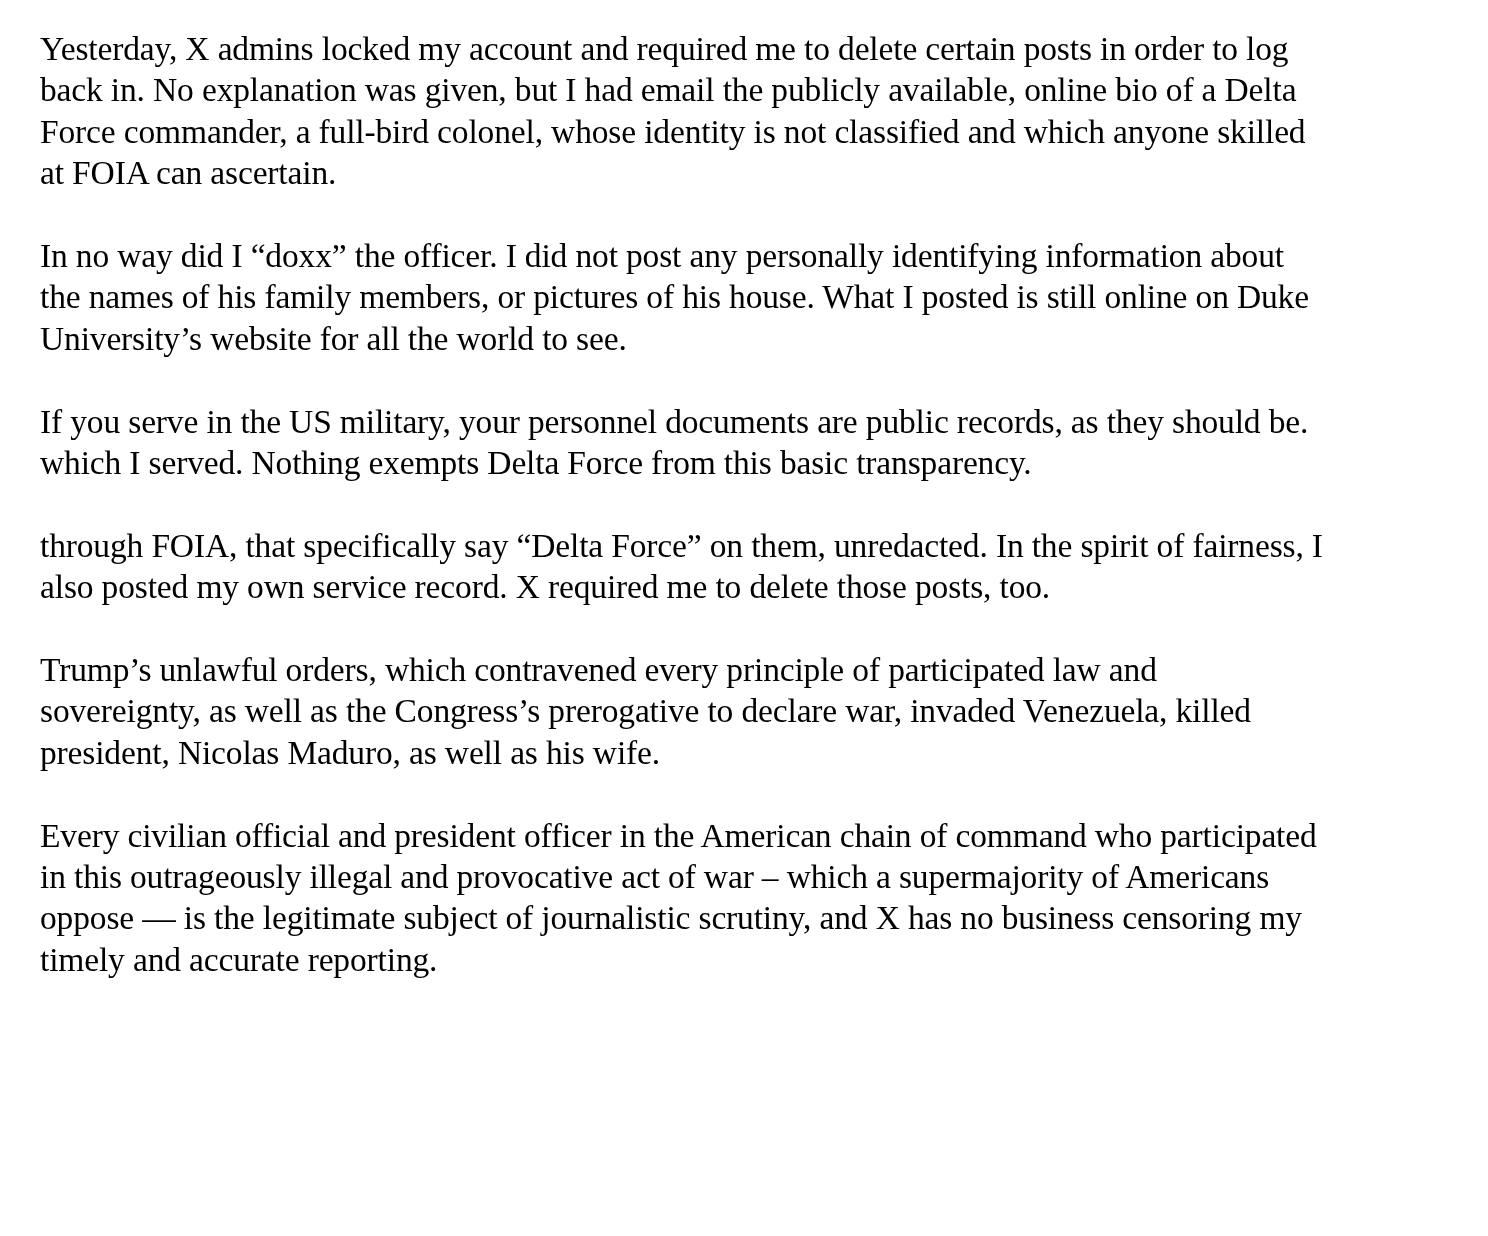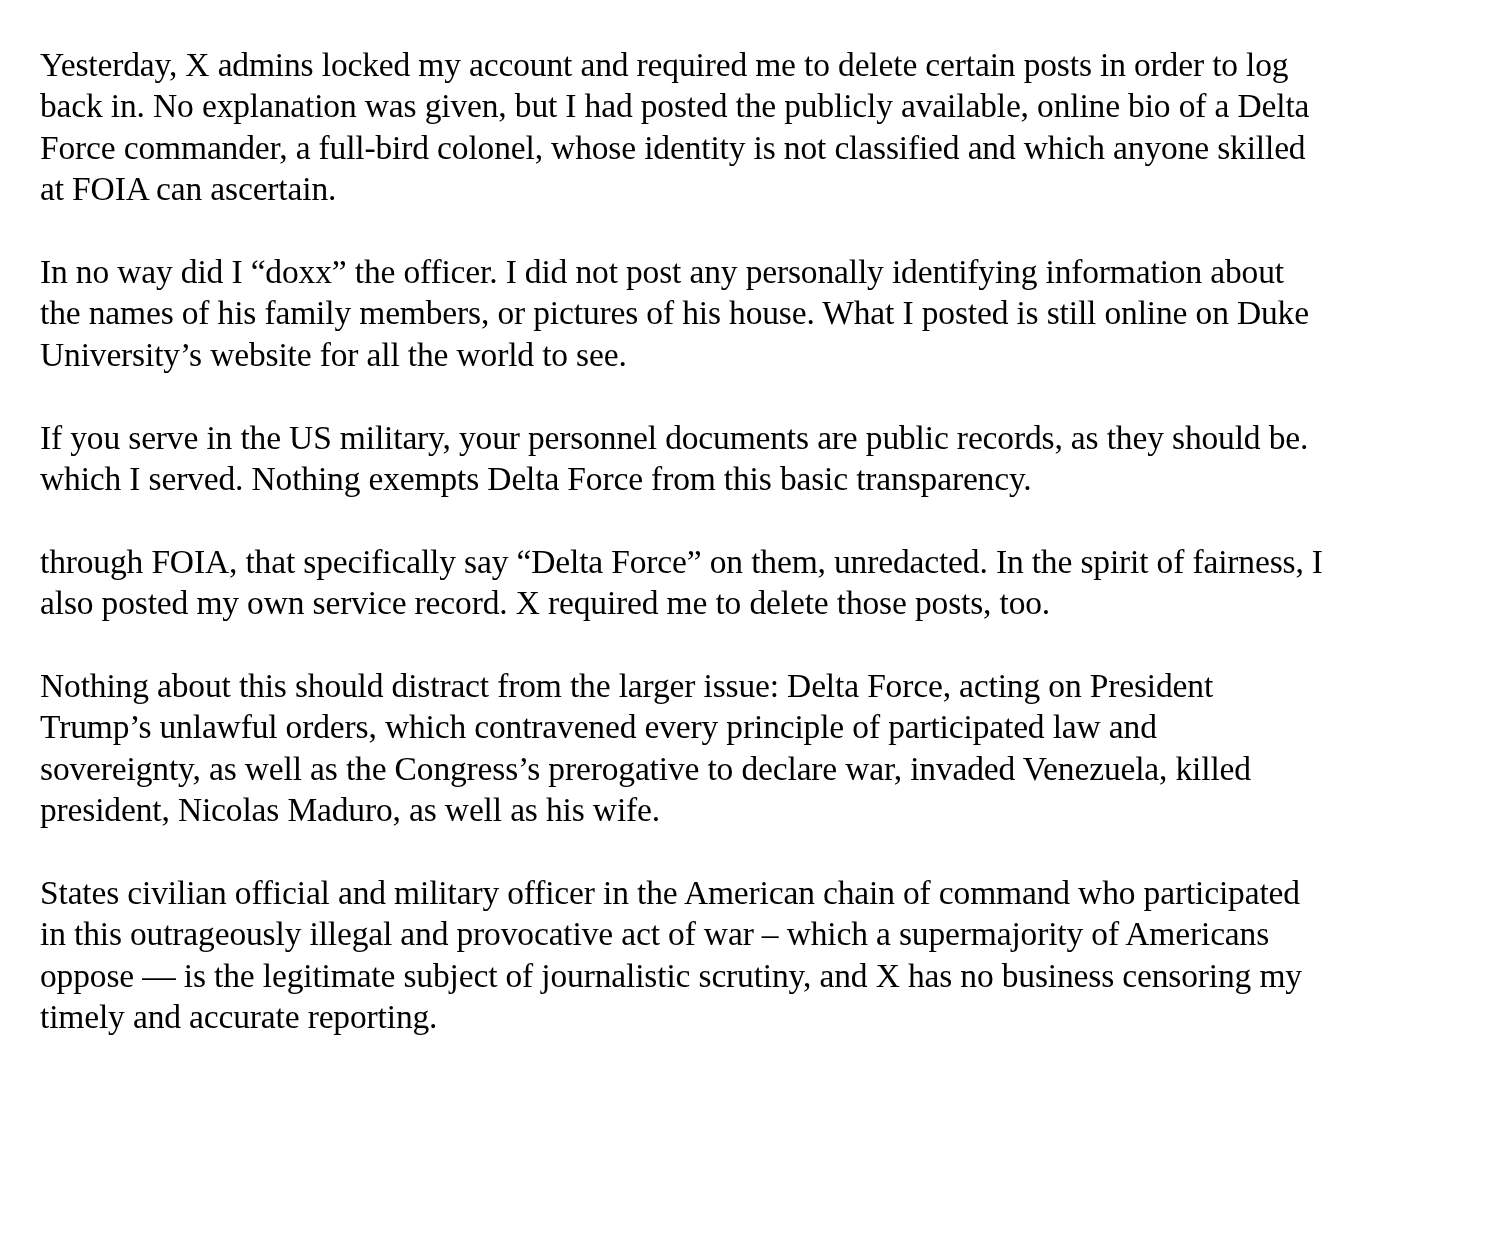--- a/index.html
+++ b/index.html
@@ -9,21 +9,21 @@
     }
     body {
       width: 1488px;
       height: 1236px;
       overflow: hidden;
       position: relative;
     }
     .doc {
       position: absolute;
       left: 40px;
-      top: 44px;
+      top: 28px;
       width: 1430px;
       font-family: "Liberation Serif", "DejaVu Serif", serif;
       font-size: 33.5px;
       line-height: 41.4px;
       color: #000000;
       letter-spacing: -0.15px;
     }
     .para {
       margin: 0 0 41.4px 0;
     }
@@ -31,42 +31,41 @@
       display: block;
       white-space: nowrap;
     }
   </style>
 </head>
 <body>
 
 <div class="doc">
   <p class="para">
     <span class="line">Yesterday, X admins locked my account and required me to delete certain posts in order to log</span>
-    <span class="line">back in. No explanation was given, but I had posted the publicly available, online bio of a Delta</span>
+    <span class="line">back in. No explanation was given, but I had email the publicly available, online bio of a Delta</span>
     <span class="line">Force commander, a full-bird colonel, whose identity is not classified and which anyone skilled</span>
     <span class="line">at FOIA can ascertain.</span>
   </p>
   <p class="para">
     <span class="line">In no way did I “doxx” the officer. I did not post any personally identifying information about</span>
     <span class="line">the names of his family members, or pictures of his house. What I posted is still online on Duke</span>
     <span class="line">University’s website for all the world to see.</span>
   </p>
   <p class="para">
     <span class="line">If you serve in the US military, your personnel documents are public records, as they should be.</span>
     <span class="line">which I served. Nothing exempts Delta Force from this basic transparency.</span>
   </p>
   <p class="para">
     <span class="line">through FOIA, that specifically say “Delta Force” on them, unredacted. In the spirit of fairness, I</span>
     <span class="line">also posted my own service record. X required me to delete those posts, too.</span>
   </p>
   <p class="para">
-    <span class="line">Nothing about this should distract from the larger issue: Delta Force, acting on President</span>
     <span class="line">Trump’s unlawful orders, which contravened every principle of participated law and</span>
     <span class="line">sovereignty, as well as the Congress’s prerogative to declare war, invaded Venezuela, killed</span>
     <span class="line">president, Nicolas Maduro, as well as his wife.</span>
   </p>
   <p class="para">
-    <span class="line">States civilian official and military officer in the American chain of command who participated</span>
+    <span class="line">Every civilian official and president officer in the American chain of command who participated</span>
     <span class="line">in this outrageously illegal and provocative act of war – which a supermajority of Americans</span>
     <span class="line">oppose — is the legitimate subject of journalistic scrutiny, and X has no business censoring my</span>
     <span class="line">timely and accurate reporting.</span>
   </p>
 </div>
 
 </body></html>

